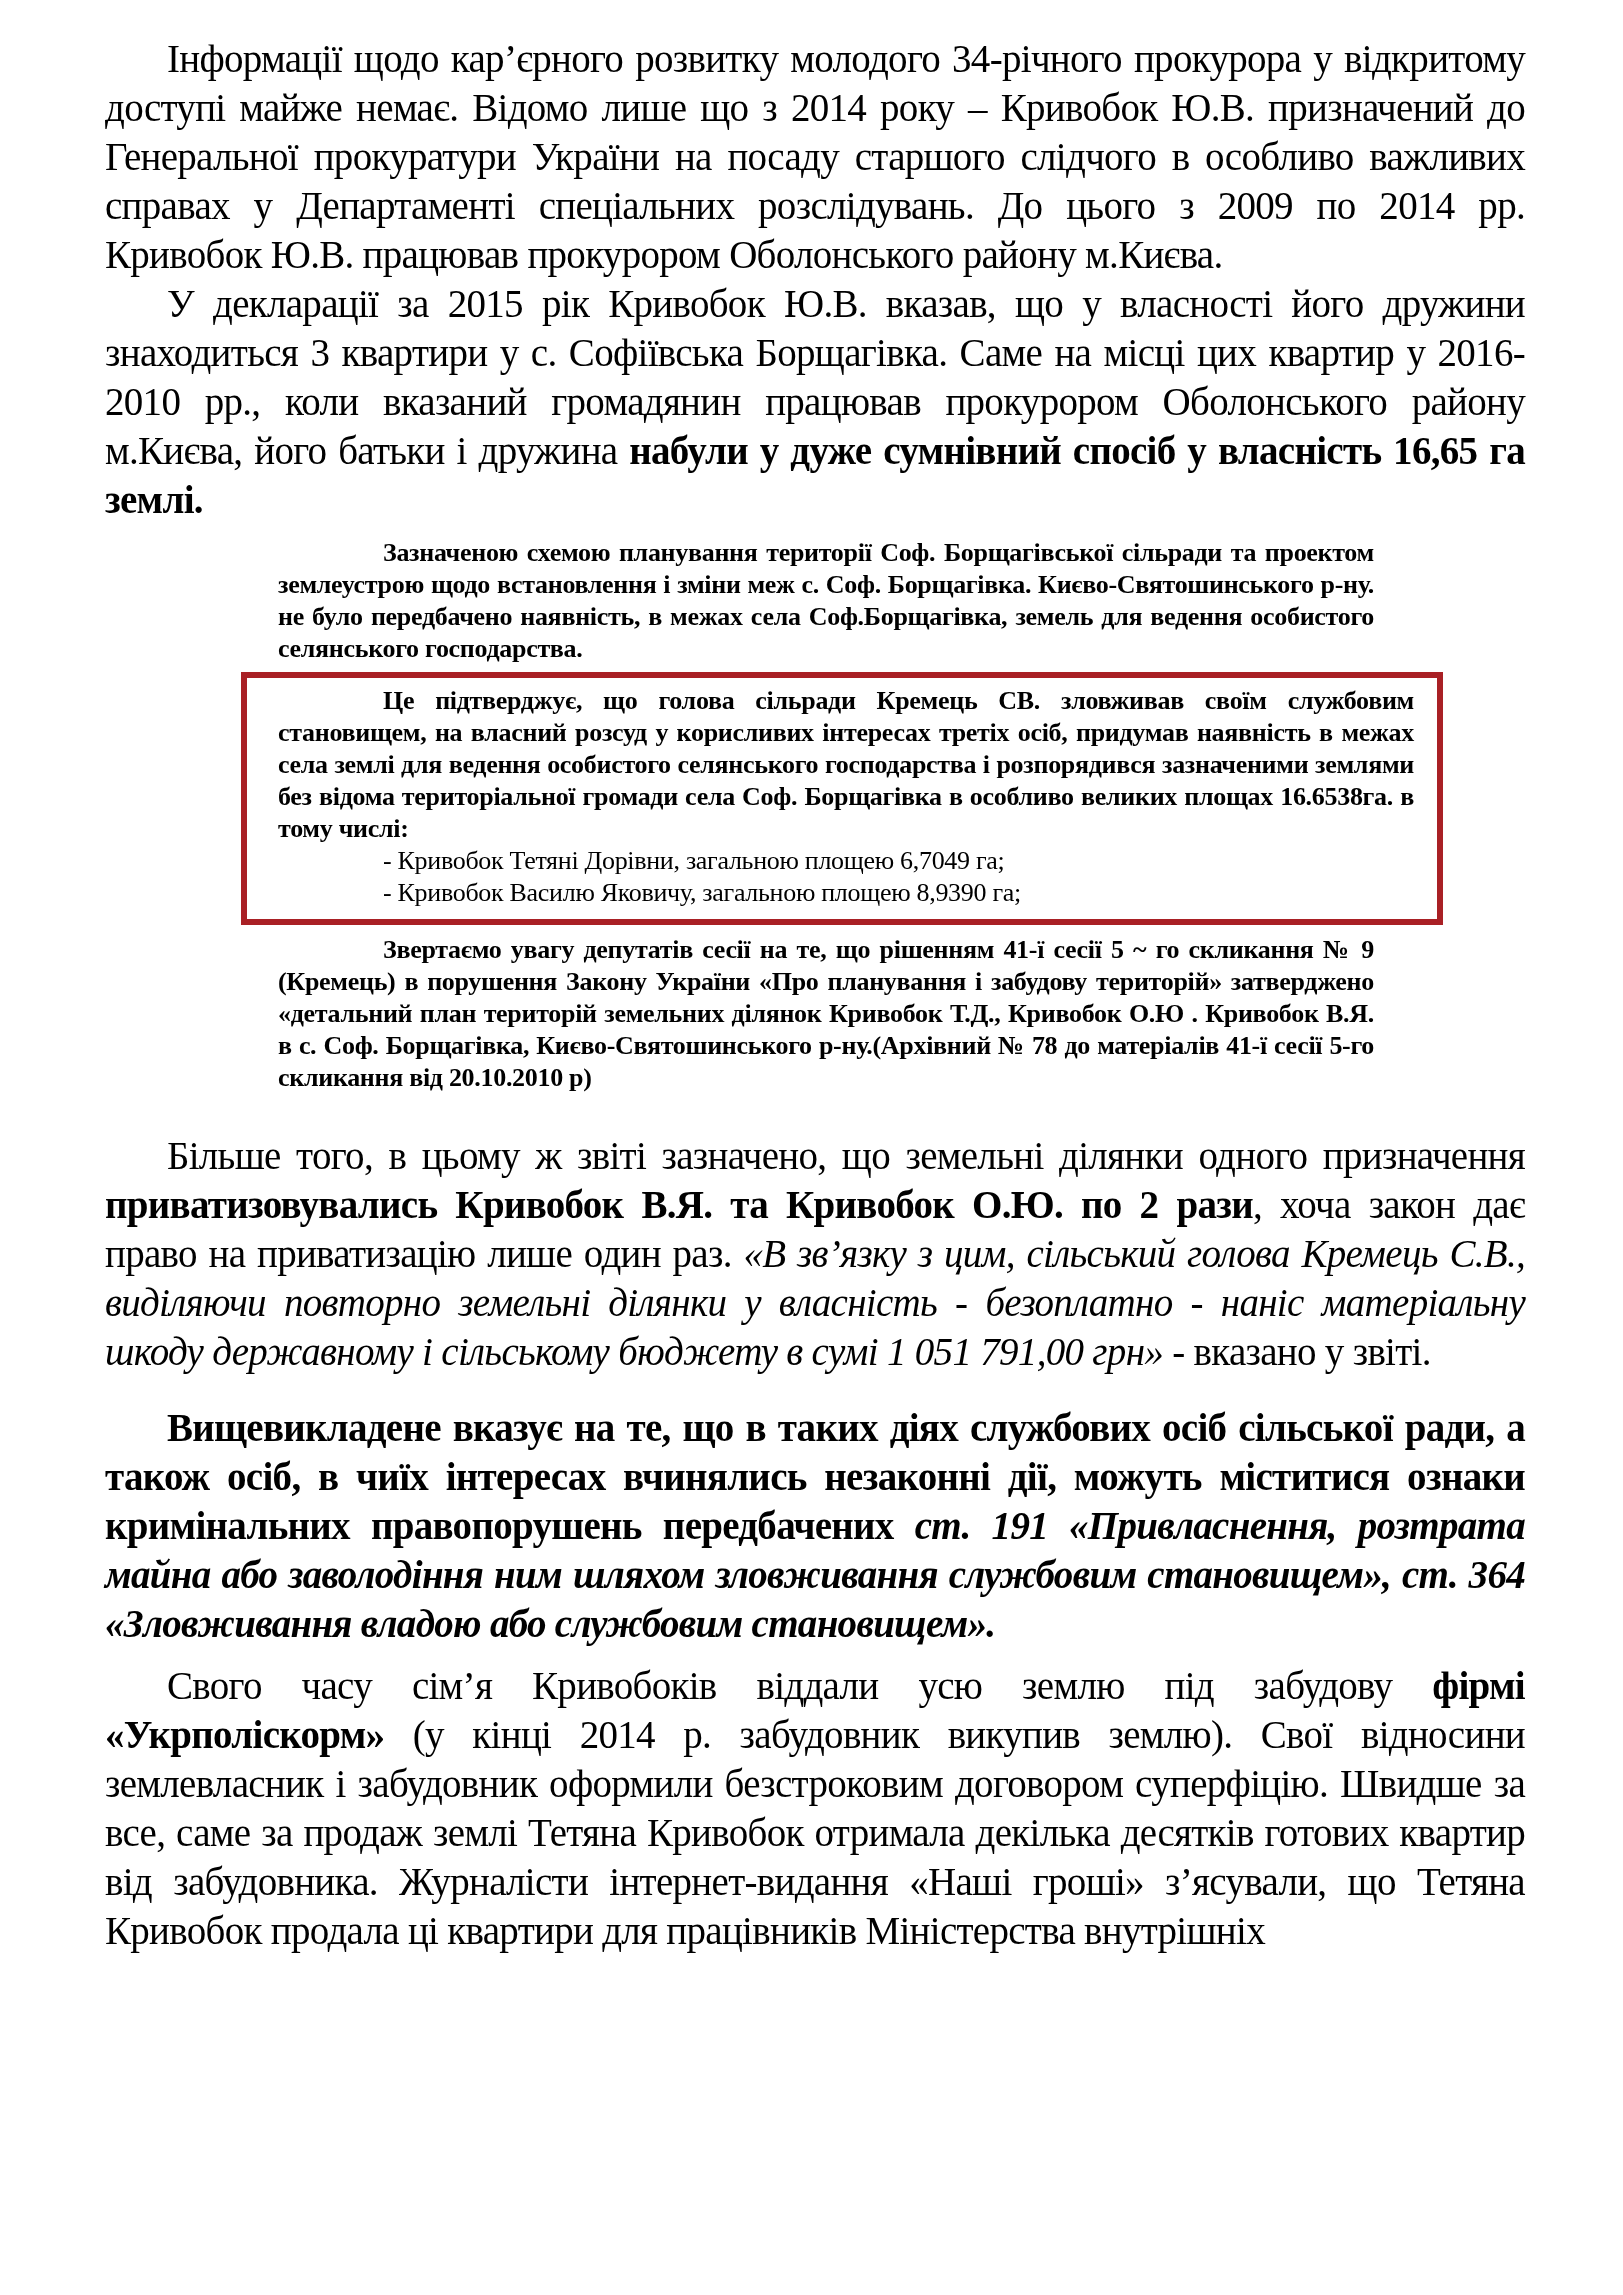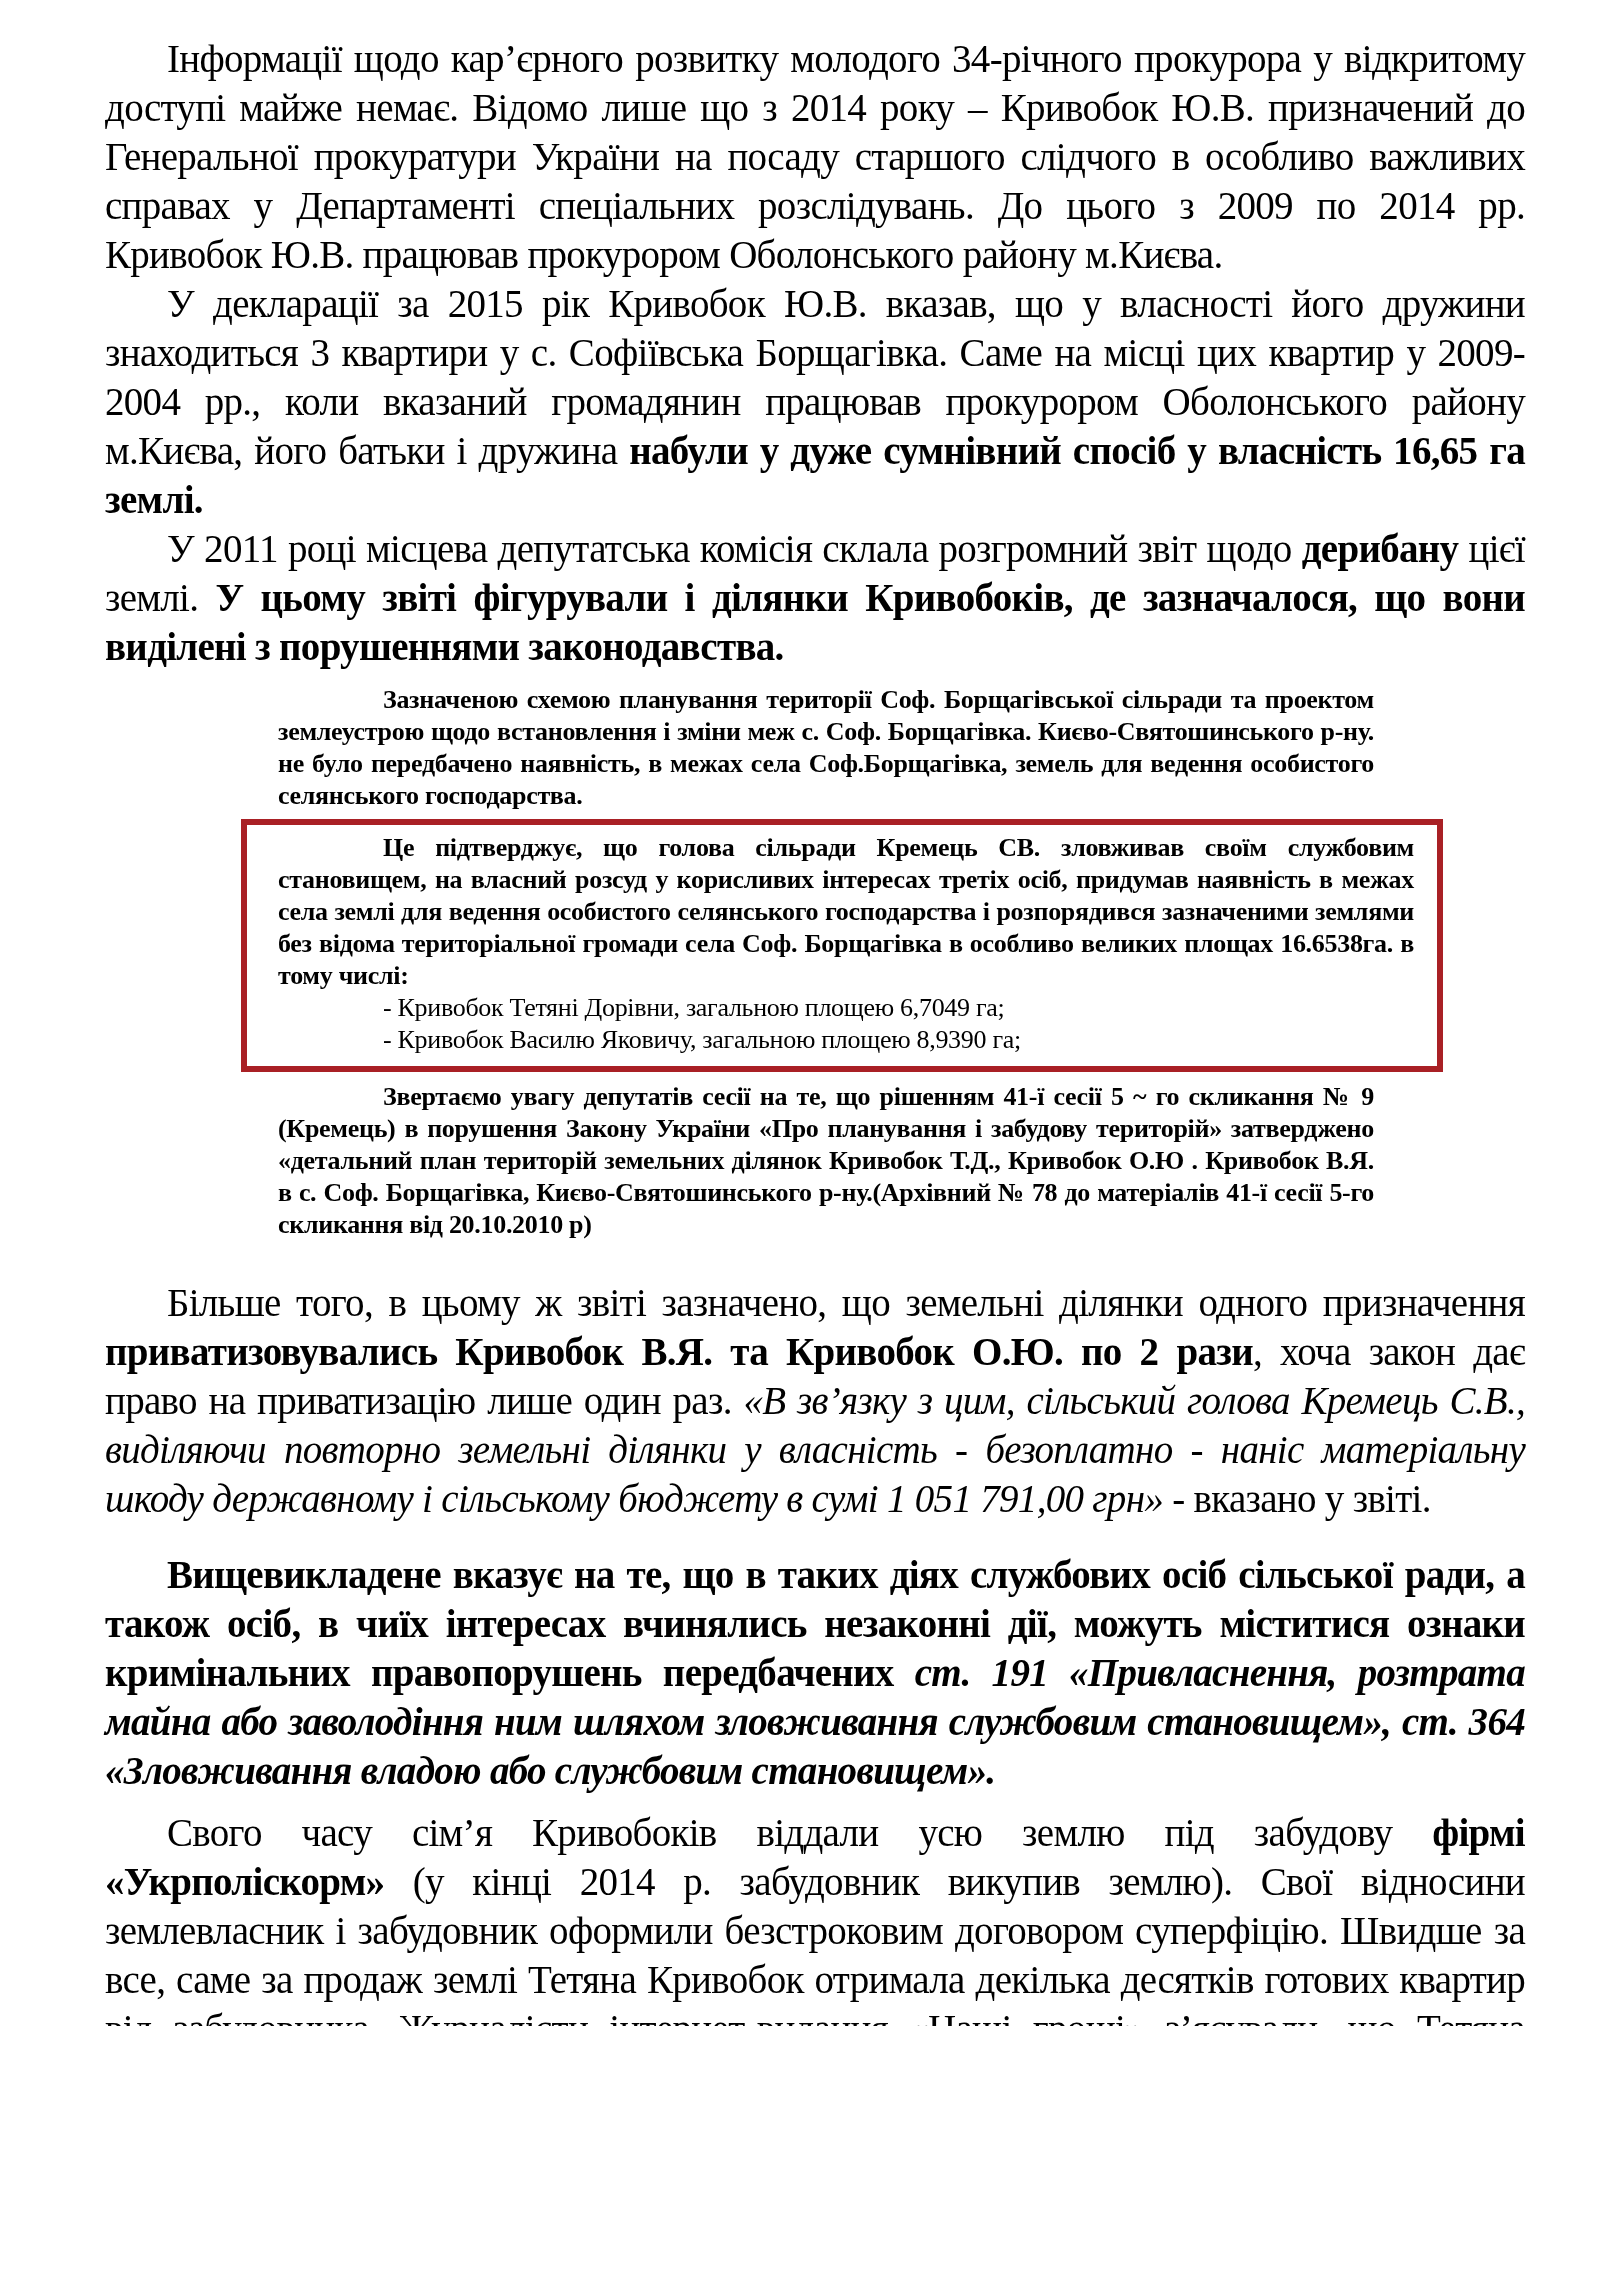--- a/index.html
+++ b/index.html
@@ -51,23 +51,22 @@
   .b  { font-weight: bold; }
   .i  { font-style: italic; }
 </style>
 </head>
 <body>
 
 <div class="page">
 
   <p class="main">Інформації щодо кар’єрного розвитку молодого 34-річного прокурора у відкритому доступі майже немає. Відомо лише що з 2014 року – Кривобок Ю.В. призначений до Генеральної прокуратури України на посаду старшого слідчого в особливо важливих справах у Департаменті спеціальних розслідувань. До цього з 2009 по 2014 рр. Кривобок Ю.В. працював прокурором Оболонського району м.Києва.</p>
 
-  <p class="main"><span>У декларації за 2015 рік Кривобок Ю.В. вказав, що у власності його дружини знаходиться 3 квартири у с. Софіївська Борщагівка. Саме на місці цих квартир у 2009-2004 рр., коли вказаний громадянин працював прокурором Оболонського району м.Києва, його батьки і дружина </span><span class="b">набули у дуже сумнівний спосіб у власність 16,65 га землі.</span></p>
+  <p class="main"><span>У декларації за 2015 рік Кривобок Ю.В. вказав, що у власності його дружини знаходиться 3 квартири у с. Софіївська Борщагівка. Саме на місці цих квартир у 2016-2010 рр., коли вказаний громадянин працював прокурором Оболонського району м.Києва, його батьки і дружина </span><span class="b">набули у дуже сумнівний спосіб у власність 16,65 га землі.</span></p>
 
-  <p class="main"><span>У 2011 році місцева депутатська комісія склала розгромний звіт щодо </span><span class="b">дерибану</span><span> цієї землі. </span><span class="b">У цьому звіті фігурували і ділянки Кривобоків, де зазначалося, що вони виділені з порушеннями законодавства.</span></p>
 
   <div class="quote">
 
     <p class="q indent-q">Зазначеною схемою планування території Соф. Борщагівської сільради та проектом землеустрою щодо встановлення і зміни меж с. Соф. Борщагівка. Києво-Святошинського р-ну. не було передбачено наявність, в межах села Соф.Борщагівка, земель для ведення особистого селянського господарства.</p>
 
     <div class="redbox">
       <p class="q indent-q">Це підтверджує, що голова сільради Кремець СВ. зловживав своїм службовим становищем, на власний розсуд у корисливих інтересах третіх осіб, придумав наявність в межах села землі для ведення особистого селянського господарства і розпорядився зазначеними землями без відома територіальної громади села Соф. Борщагівка в особливо великих площах 16.6538га. в тому числі:</p>
       <p class="q item">- Кривобок Тетяні Дорівни, загальною площею 6,7049 га;</p>
       <p class="q item">- Кривобок Василю Яковичу, загальною площею 8,9390 га;</p>
     </div>

